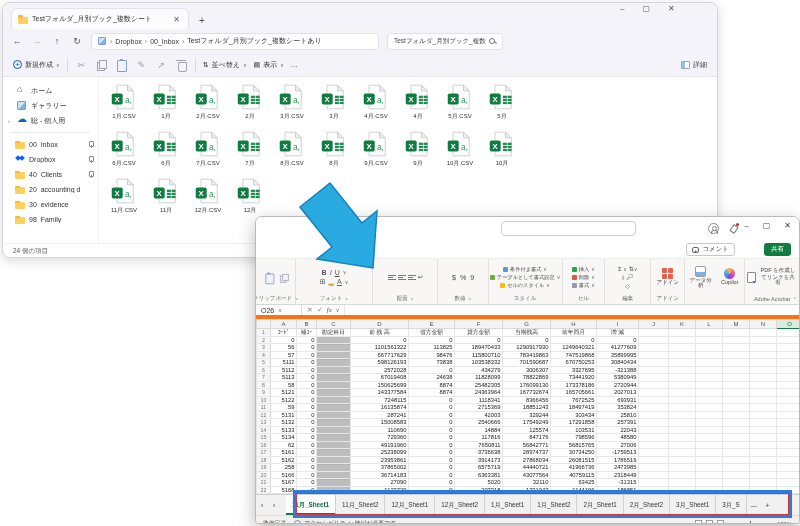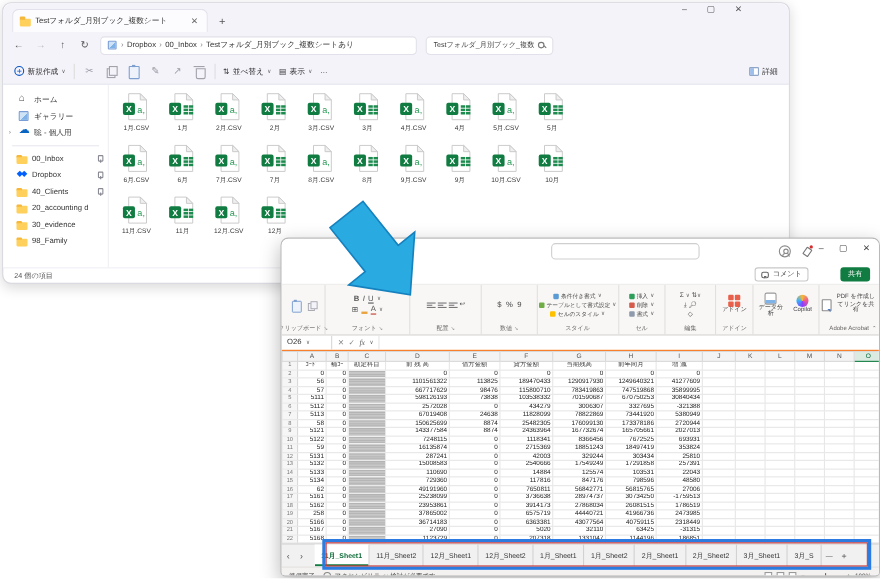--- a/index.html
+++ b/index.html
@@ -116,21 +116,21 @@
   .cells-list .cline{display:flex;align-items:center;gap:2px;font-size:5.2px;color:#444;}
   .cline .sq{width:5px;height:5px;flex:none;border-radius:1px;}
   .copilot-ic{width:11px;height:11px;border-radius:50%;background:conic-gradient(#f6b73c,#ee5396,#8a3ffc,#33b1ff,#f6b73c);}
   .analyze-ic{width:11px;height:11px;border:1px solid #9a9a9a;border-radius:2px;background:linear-gradient(0deg,#7fb3e8 40%,#fff 40%);}
   .addin-ic{width:11px;height:11px;display:grid;grid-template-columns:1fr 1fr;gap:1px;}
   .addin-ic i{background:#e8604c;border-radius:1px;}
   .pdf-ic{width:9px;height:11px;border:1px solid #8a8a8a;border-radius:1px;position:relative;background:#fff;}
   .pdf-ic::after{content:"";position:absolute;right:-2px;bottom:-1px;border:2.5px solid transparent;border-left-color:#4f7dc4;transform:rotate(-45deg);}
   .rib-collapse{position:absolute;right:2px;bottom:2px;font-size:5px;color:#777;}
 
-  .fbar{height:14px;display:flex;align-items:flex-start;background:#fff;border-bottom:1px solid #f97316;font-size:7px;color:#333;}
+  .fbar{height:14px;display:flex;align-items:flex-start;background:#fff;border-bottom:4px solid #f97316;font-size:7px;color:#333;}
   .namebox{width:46px;padding-left:5px;display:flex;align-items:center;gap:4px;border-right:1px solid #d8d8d8;height:100%;}
   .fx-icons{display:flex;align-items:center;gap:4px;padding:0 5px;color:#888;border-right:1px solid #e6e6e6;height:100%;}
   .fx{font-family:"Liberation Serif",serif;font-style:italic;color:#555;}
 
   .sheet{position:relative;height:175px;overflow:hidden;}
   table.grid{border-collapse:collapse;table-layout:fixed;width:545px;}
   .grid th{height:8px;background:#f3f3f3;border:0.5px solid #d9d9d9;font-size:6px;font-weight:normal;color:#555;padding:0;line-height:8px;}
   .grid th.sel{background:#dcebe2;color:#0c6b38;border-bottom:1.5px solid #107C41;}
   .grid td{height:6.8px;border:0.5px solid #e7e7e7;padding:0 1.5px;font-size:5.8px;line-height:6.5px;color:#222;
     overflow:hidden;white-space:nowrap;}

